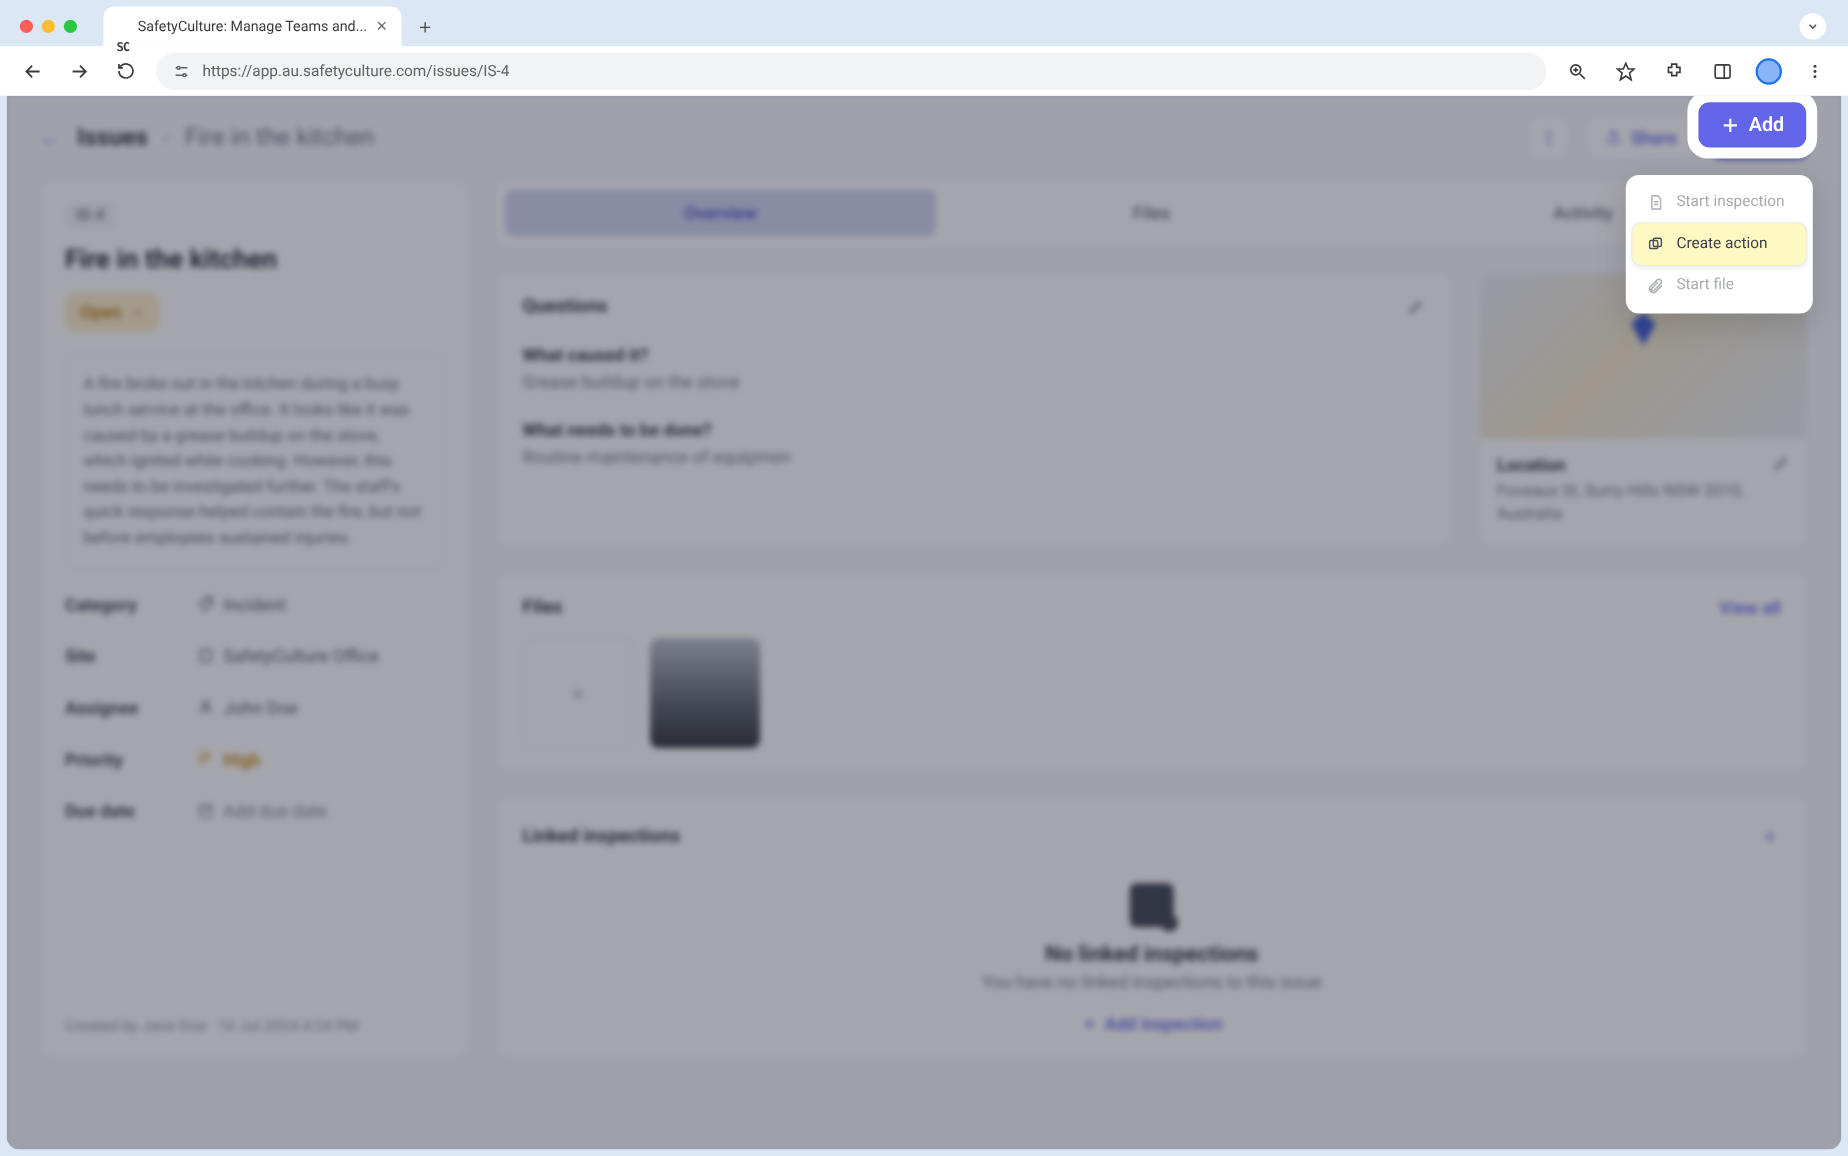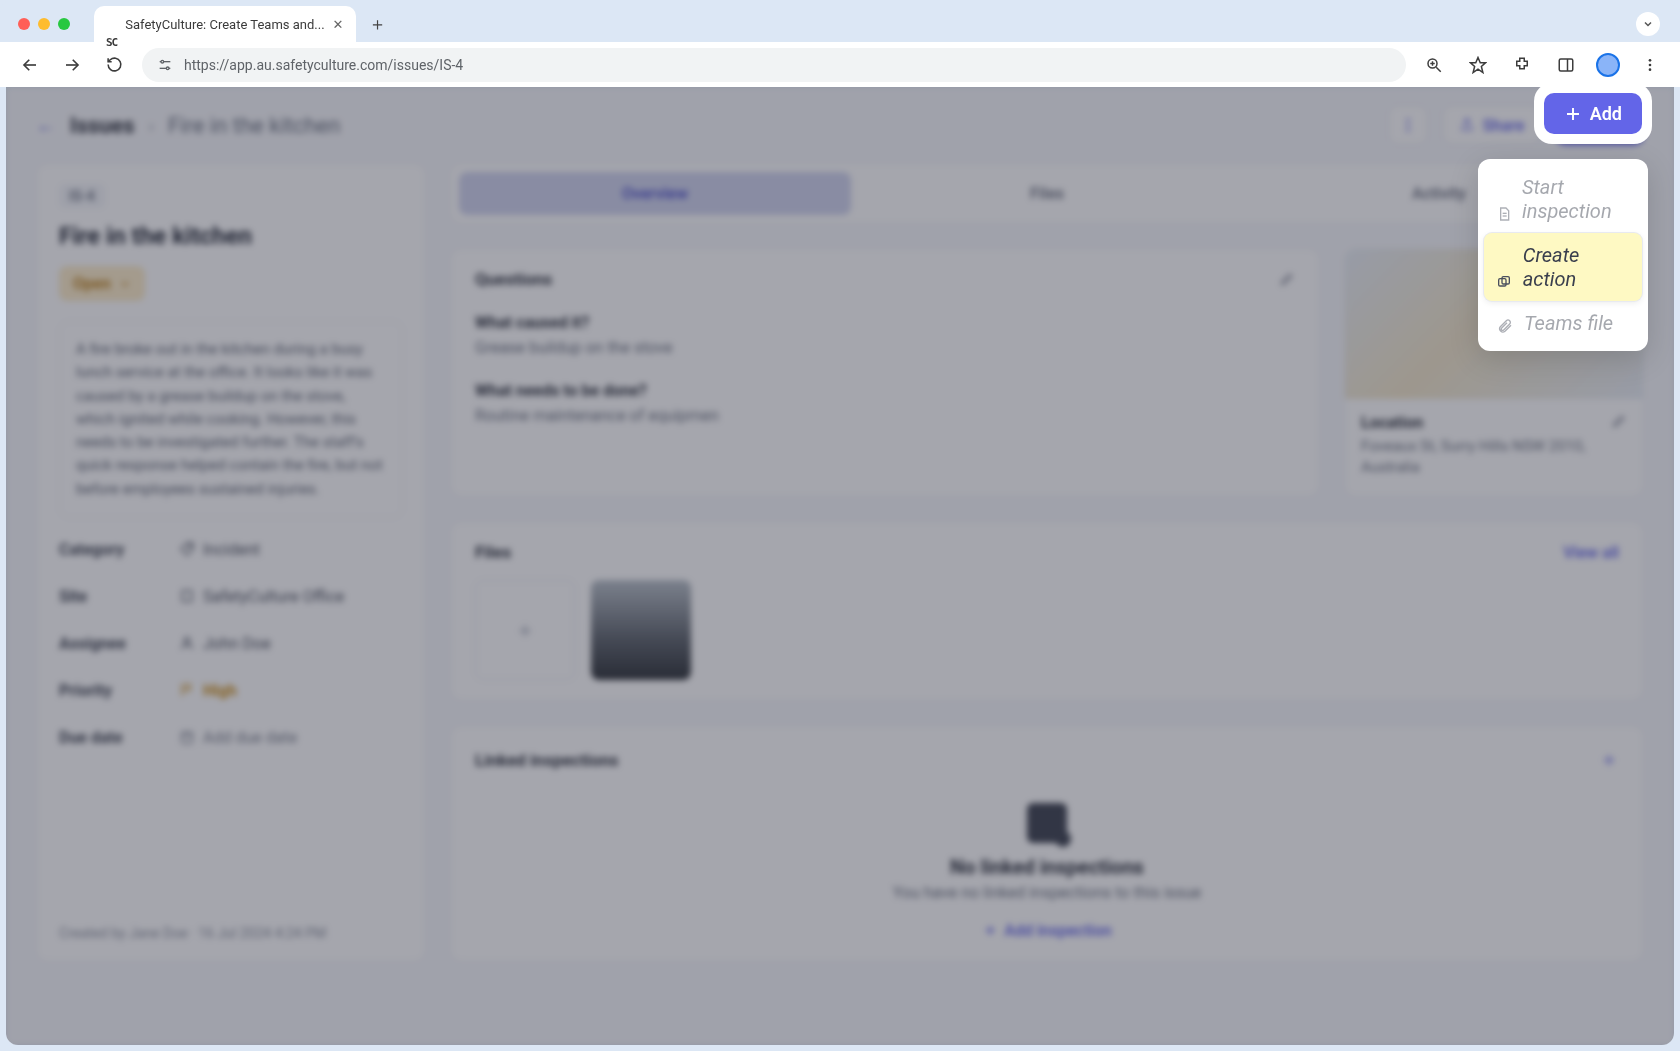--- a/index.html
+++ b/index.html
@@ -95,39 +95,39 @@
 .linked-empty h3 { font-size:20px; color:#2b2f3b; font-weight:700; }
 .linked-empty p { color:#6b7180; margin-top:4px; }
 .linked-empty .add-insp { color:#6365e8; font-weight:600; margin-top:18px; display:inline-flex; align-items:center; gap:6px; cursor:pointer; }
 
 
 .overlay { position:absolute; inset:0; background:rgba(40,44,60,0.42); pointer-events:none; }
 .pop-anchor { position:absolute; top:0; right:26px; pointer-events:auto; }
 .pop-add { background:#fff; border-radius:14px; padding:6px; box-shadow:0 0 0 4px #fff; }
 .pop-add .add-btn2 { background:#6365e8; color:#fff; border-radius:10px; padding:10px 20px; display:flex; align-items:center; gap:8px; font-weight:600; cursor:pointer; font-size:18px; }
 .dropdown { position:absolute; top:72px; right:26px; width:170px; background:#fff; border-radius:12px; padding:6px; box-shadow:0 8px 30px rgba(0,0,0,0.15); pointer-events:auto; }
-.dd-item { display:flex; align-items:flex-end; gap:10px; padding:10px 12px; border-radius:8px; color:#3a3f4d; font-size:20px; cursor:pointer;font-style:italic; }
+.dd-item { display:flex; align-items:flex-start; gap:10px; padding:10px 12px; border-radius:8px; color:#3a3f4d; font-size:14px; cursor:pointer; }
 .dd-item.dim { opacity:0.45; }
 .dd-item.sel { background:#fef9c3; box-shadow:0 0 0 1px #e8eaf0, 0 2px 6px rgba(0,0,0,0.08); }
 .dd-item .dd-icn { width:18px; height:18px; display:flex; align-items:center; justify-content:center; color:#4a4f5d; }
 svg { display:block; }
 </style>
 </head>
 <body>
 
 <div class="browser-chrome">
   <div class="tab-strip">
     <div class="traffic-lights">
       <div class="tl red"></div>
       <div class="tl yellow"></div>
       <div class="tl green"></div>
     </div>
     <div class="tab">
       <span class="favicon">SC</span>
-      <span class="title">SafetyCulture: Create Teams and...</span>
+      <span class="title">SafetyCulture: Manage Teams and...</span>
       <span class="close">✕</span>
     </div>
     <div class="newtab">＋</div>
     <div class="chev-dd">
       <svg width="12" height="12" viewBox="0 0 24 24" fill="none" stroke="currentColor" stroke-width="3">
           <polyline points="6 9 12 15 18 9"></polyline>
         </svg>
     </div>
   </div>
   <div class="toolbar">
@@ -392,16 +392,16 @@
           </svg>
         </span>
       <span>Create action</span>
     </div>
     <div class="dd-item dim">
       <span class="dd-icn">
           <svg width="16" height="16" viewBox="0 0 24 24" fill="none" stroke="currentColor" stroke-width="2">
             <path d="M21 11l-9 9a5 5 0 01-7-7l9-9a3.5 3.5 0 015 5l-9 9a2 2 0 01-3-3l8-8"></path>
           </svg>
         </span>
-      <span>Teams file</span>
+      <span>Start file</span>
     </div>
   </div>
 </div>
 
 </body></html>

